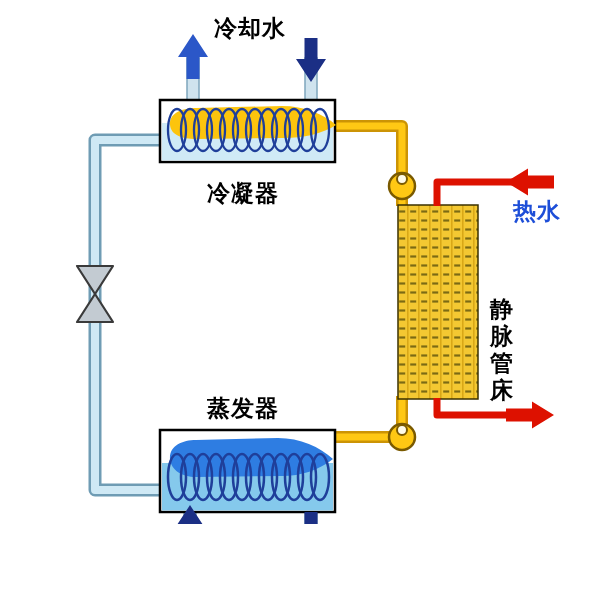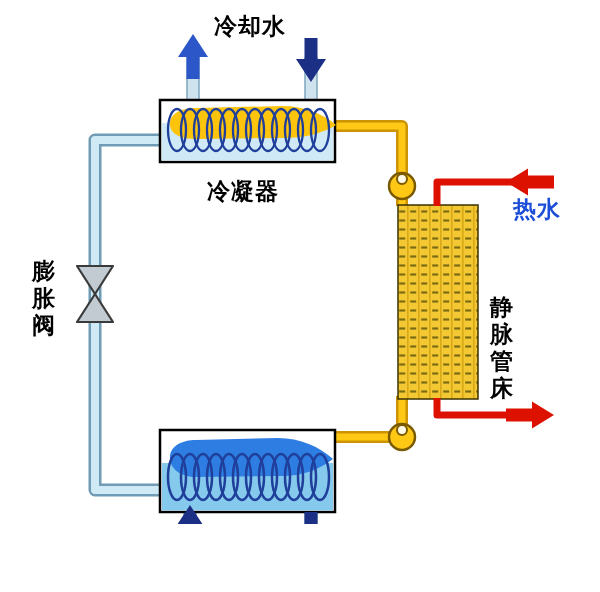--- a/index.html
+++ b/index.html
@@ -1,18 +1,18 @@
 <!DOCTYPE html>
 <html><head>
 <meta charset="utf-8">
 <style>
   html,body{margin:0;padding:0;background:#ffffff;}
   #stage{
     position:relative;width:600px;height:524px;background:#ffffff;overflow:hidden;
-    font-family:Liberation Mono, monospace;
+    font-family:Liberation Sans, sans-serif;
   }
   #stage svg{position:absolute;left:0;top:0;}
   .lbl{
     position:absolute;font-size:23px;font-weight:700;color:#000;
     letter-spacing:1px;white-space:nowrap;line-height:25px;
   }
   .lbl.red{color:#1d4ed8;}
   .lbl.vert{
     width:25px;line-height:27px;word-break:break-all;white-space:normal;
     text-align:center;letter-spacing:0;
@@ -116,17 +116,17 @@
     </g>
 
     <polygon fill="#2b57c8" points="193,34 178,57 186.5,57 186.5,79 199.5,79 199.5,57 208,57"></polygon>
     <polygon fill="#1b2f85" points="311,82 296,59 304.5,59 304.5,38 317.5,38 317.5,59 326,59"></polygon>
     <polygon fill="#1b2f85" points="190,505 175,528 183.5,528 183.5,551 196.5,551 196.5,528 205,528"></polygon>
     <polygon fill="#1b2f85" points="311,557 296,534 304.5,534 304.5,512 317.5,512 317.5,534 326,534"></polygon>
   </svg>
 
   <div class="lbl" style="left:214px;top:16px;">冷却水</div>
   <div class="lbl" style="left:207px;top:181px;">冷凝器</div>
-  <div class="lbl vert" style="left:31px;top:260px;">膨胀阀</div>
+  <div class="lbl" style="left:207px;top:396px;">蒸发器</div>
   <div class="lbl red" style="left:513px;top:199px;">热水</div>
   <div class="lbl vert" style="left:489px;top:252px;margin-top:44px;">静脉管床</div>
 
 </div>
 
 </body></html>

